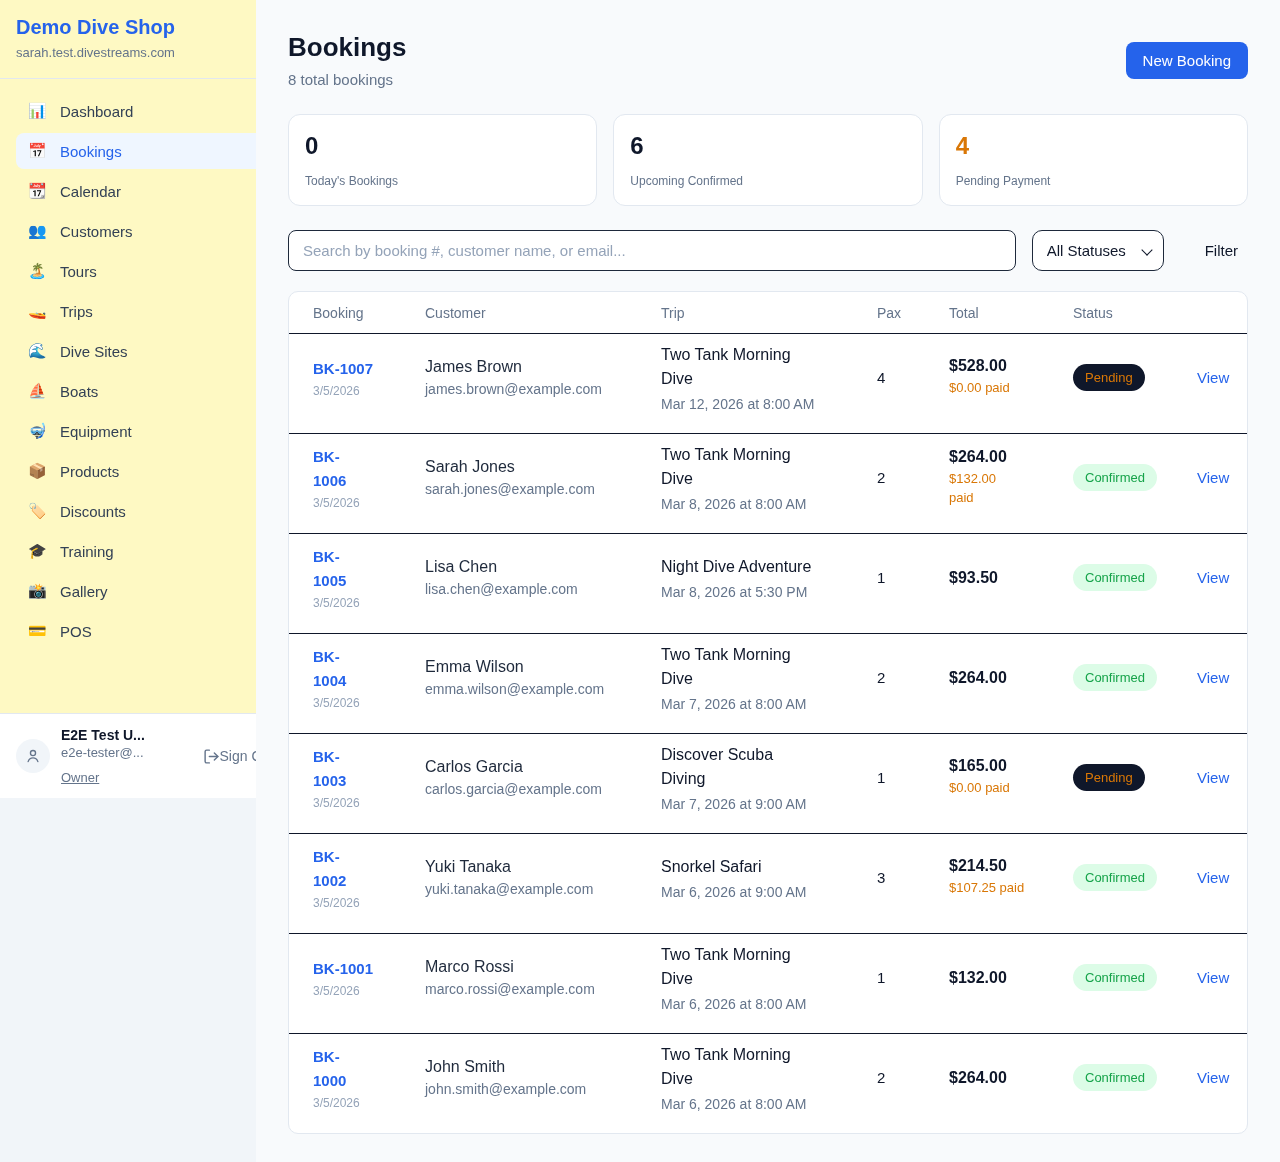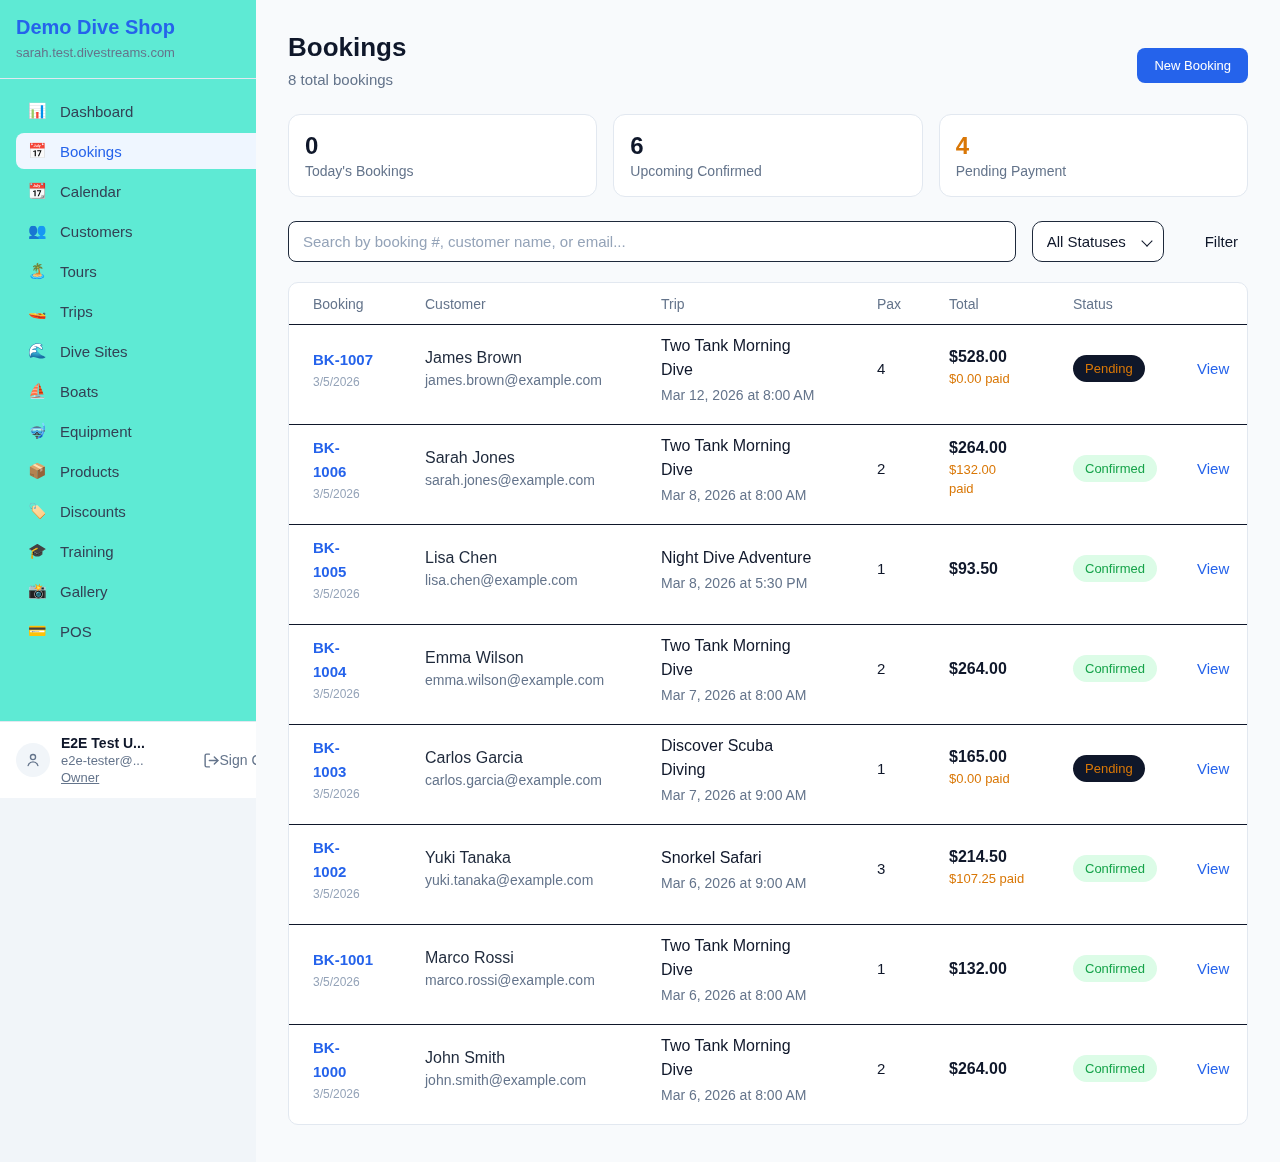--- a/index.html
+++ b/index.html
@@ -2,55 +2,55 @@
 <html><head>
 <meta charset="utf-8">
 <style>
   * { margin:0; padding:0; box-sizing:border-box; }
   html,body { width:1280px; height:1162px; }
   body { font-family:"Liberation Sans", sans-serif; background:#f1f5f9; color:#0f172a; }
   .app { position:relative; width:1280px; height:1162px; overflow:hidden; }
 
   
   .sidebar { position:absolute; top:0; left:0; width:291px; height:798px;
-             background:#5eead4; border-right:1px solid #e2e8f0; }
+             background:#fef9c3; border-right:1px solid #e2e8f0; }
   .brand { padding:16px 16px 18px; border-bottom:1px solid #e2e8f0; }
   .brand-name { color:#2563eb; font-size:20px; font-weight:700; }
   .brand-domain { color:#64748b; font-size:13px; margin-top:6px; }
   .nav { padding:14px 16px; }
   .nav-item { display:flex; align-items:center; gap:12px; padding:9px 12px;
               border-radius:8px; font-size:15px; color:#334155; cursor:pointer; margin-bottom:4px; }
   .nav-item .nav-icon { width:20px; font-size:15px; text-align:center; flex:0 0 20px; }
   .nav-item.active { background:#eff6ff; color:#2563eb; font-weight:500; }
   .side-footer { position:absolute; left:0; right:0; bottom:0; border-top:1px solid #e2e8f0;
                  padding:13px 16px; display:flex; align-items:center; gap:11px; background:#fff; }
   .avatar { width:34px; height:34px; border-radius:50%; background:#f1f5f9; flex:0 0 34px;
             display:flex; align-items:center; justify-content:center; color:#64748b; }
   .user-col { min-width:0; flex:1; }
   .user-name { font-size:14px; font-weight:700; color:#0f172a; white-space:nowrap; }
   .user-email { font-size:13px; color:#64748b; margin-top:2px; white-space:nowrap; }
-  .user-role { font-size:13px; color:#64748b; margin-top:2px;text-decoration:underline; }
+  .user-role { font-size:13px; color:#64748b; margin-top:10px;text-decoration:underline; }
   .signout { display:flex; align-items:center; background:none; border:none;
              color:#64748b; font-size:14px; font-family:inherit; cursor:pointer; flex:0 0 auto; }
 
   
   .main { position:absolute; left:256px; top:0; width:1024px; height:1162px;
           background:#f8fafc; padding:32px; }
   .page-head { display:flex; justify-content:space-between; align-items:flex-start; }
   .page-title { font-size:26px; font-weight:700; color:#0f172a; }
   .page-sub { font-size:15px; color:#64748b; margin-top:8px; }
   .btn-primary { background:#2563eb; color:#fff; border:none; border-radius:8px;
-                 font-family:inherit; font-size:13px; font-weight:500; padding:10px 17px;
-                 cursor:pointer; margin-top:16px; }
+                 font-family:inherit; font-size:15px; font-weight:500; padding:10px 17px;
+                 cursor:pointer; margin-top:10px; }
 
   .stats { display:grid; grid-template-columns:repeat(3,1fr); gap:16px; margin-top:26px; }
   .stat-card { background:#fff; border:1px solid #e2e8f0; border-radius:12px; padding:17px 16px; }
   .stat-value { font-size:24px; font-weight:700; color:#0f172a; }
   .stat-value.orange { color:#d97706; }
-  .stat-label { font-size:14px; color:#64748b; margin-top:3px; }
+  .stat-label { font-size:12px; color:#64748b; margin-top:14px; }
 
   .filter-row { display:flex; align-items:center; margin-top:24px; }
   .search-input { flex:1; height:41px; border:1px solid #1e293b; border-radius:8px;
                   padding:0 14px; font-size:15px; font-family:inherit; color:#0f172a; background:#fff; }
   .search-input::placeholder { color:#94a3b8; }
   .select-wrap { position:relative; margin-left:16px; }
   .status-select { -webkit-appearance:none; appearance:none; height:41px; width:132px;
                    border:1px solid #1e293b; border-radius:10px; background:#fff;
                    padding:0 30px 0 14px; font-size:15px; font-family:inherit; color:#0f172a; cursor:pointer; }
   .chev { position:absolute; right:13px; top:16px; width:8px; height:8px;

